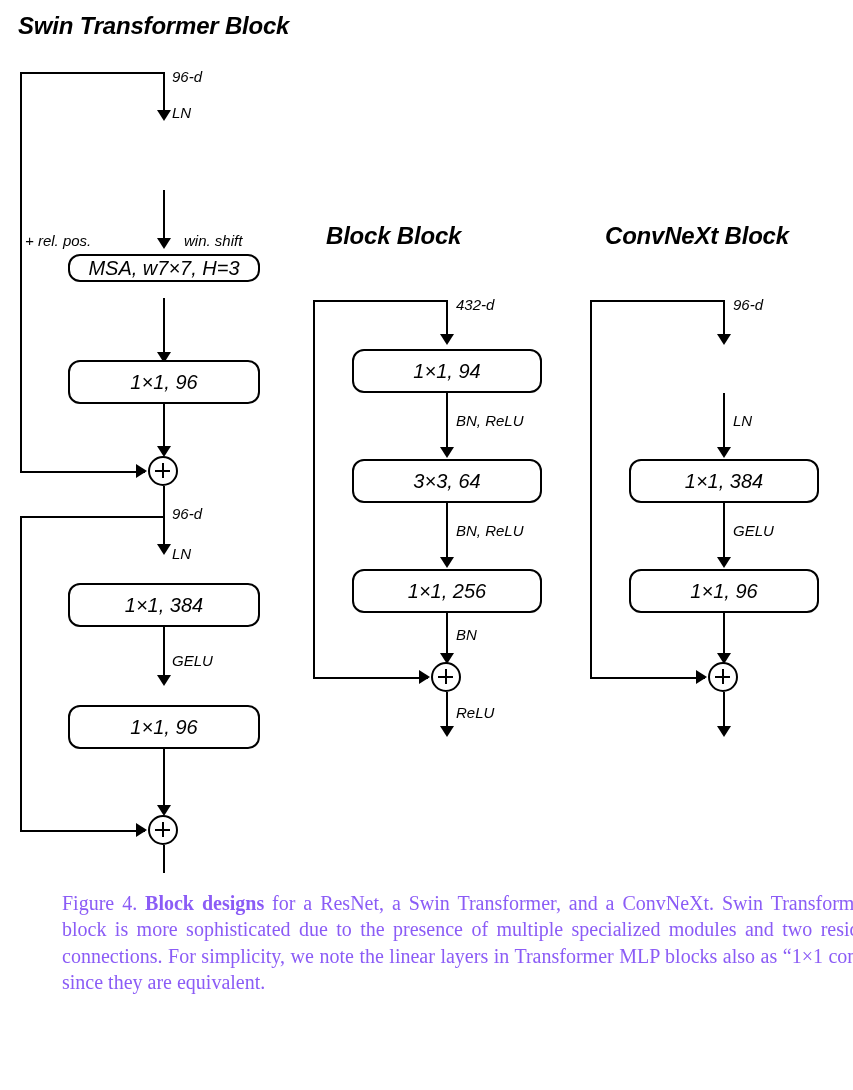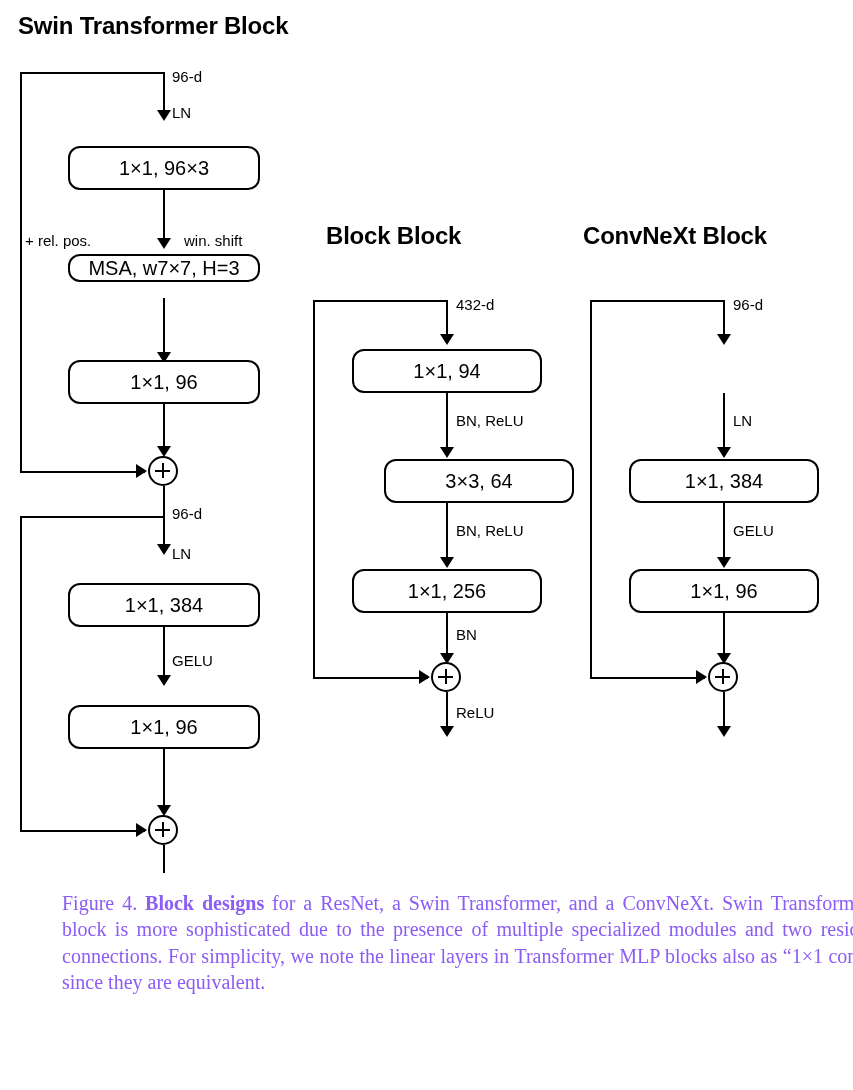--- a/index.html
+++ b/index.html
@@ -12,20 +12,21 @@
     height: 1090px;
     position: relative;
     font-family: "Liberation Sans", sans-serif;
     color: #000000;
     overflow: hidden;
   }
   .figure {
     position: relative;
     width: 853px;
     height: 880px;
+    font-style: italic;
   }
   .col-title {
     position: absolute;
     font-family: "Liberation Sans", sans-serif;
     font-weight: bold;
     font-size: 24px;
     letter-spacing: -0.2px;
     white-space: nowrap;
   }
   .node {
@@ -126,21 +127,20 @@
   <div class="vline" style="left:163px; top:72px; height:42px;"></div>
   <div class="arrowhead" style="left:156.5px; top:110px;"></div>
   <div class="edge-label" style="left:172px; top:68px;">96-d</div>
   <div class="edge-label" style="left:172px; top:104px;">LN</div>
 
   <div class="hline" style="left:20px; top:72px; width:145px;"></div>
   <div class="vline" style="left:20px; top:72px; height:400px;"></div>
   <div class="hline" style="left:20px; top:471px; width:125px;"></div>
   <div class="arrowhead-right" style="left:136px; top:464px;"></div>
 
-  <div class="node" style="left:68px; top:146px; width:192px; height:44px;">1×1, 96×3</div>
 
   <div class="vline" style="left:163px; top:190px; height:52px;"></div>
   <div class="arrowhead" style="left:156.5px; top:238px;"></div>
   <div class="edge-label" style="left:25px; top:232px;">+ rel. pos.</div>
   <div class="edge-label" style="left:184px; top:232px;">win. shift</div>
 
   <div class="node" style="left:68px; top:254px; width:192px; height:28px;">MSA, w7×7, H=3</div>
 
   <div class="vline" style="left:163px; top:298px; height:58px;"></div>
   <div class="arrowhead" style="left:156.5px; top:352px;"></div>
@@ -186,38 +186,38 @@
   <div class="vline" style="left:313px; top:300px; height:378px;"></div>
   <div class="hline" style="left:313px; top:677px; width:115px;"></div>
   <div class="arrowhead-right" style="left:419px; top:670px;"></div>
 
   <div class="node" style="left:352px; top:349px; width:190px; height:44px;">1×1, 94</div>
 
   <div class="vline" style="left:446px; top:393px; height:58px;"></div>
   <div class="arrowhead" style="left:439.5px; top:447px;"></div>
   <div class="edge-label" style="left:456px; top:412px;">BN, ReLU</div>
 
-  <div class="node" style="left:352px; top:459px; width:190px; height:44px;margin-left:32px;">3×3, 64</div>
+  <div class="node" style="left:352px; top:459px; width:190px; height:44px;">3×3, 64</div>
 
   <div class="vline" style="left:446px; top:503px; height:58px;"></div>
   <div class="arrowhead" style="left:439.5px; top:557px;"></div>
   <div class="edge-label" style="left:456px; top:522px;">BN, ReLU</div>
 
   <div class="node" style="left:352px; top:569px; width:190px; height:44px;">1×1, 256</div>
 
   <div class="vline" style="left:446px; top:613px; height:49px;"></div>
   <div class="arrowhead" style="left:439.5px; top:653px;"></div>
   <div class="edge-label" style="left:456px; top:626px;">BN</div>
 
   <div class="plus-circle" style="left:431px; top:662px;"></div>
   <div class="vline" style="left:446px; top:692px; height:38px;"></div>
   <div class="arrowhead" style="left:439.5px; top:726px;"></div>
   <div class="edge-label" style="left:456px; top:704px;text-align:center;">ReLU</div>
 
-  <div class="col-title" style="left:583px; top:222px;">ConvNeXt Block</div>
+  <div class="col-title" style="left:605px; top:222px;">ConvNeXt Block</div>
 
   <div class="vline" style="left:723px; top:300px; height:38px;"></div>
   <div class="arrowhead" style="left:716.5px; top:334px;"></div>
   <div class="edge-label" style="left:733px; top:296px;">96-d</div>
 
   <div class="hline" style="left:590px; top:300px; width:135px;"></div>
   <div class="vline" style="left:590px; top:300px; height:378px;"></div>
   <div class="hline" style="left:590px; top:677px; width:115px;"></div>
   <div class="arrowhead-right" style="left:696px; top:670px;"></div>
 

